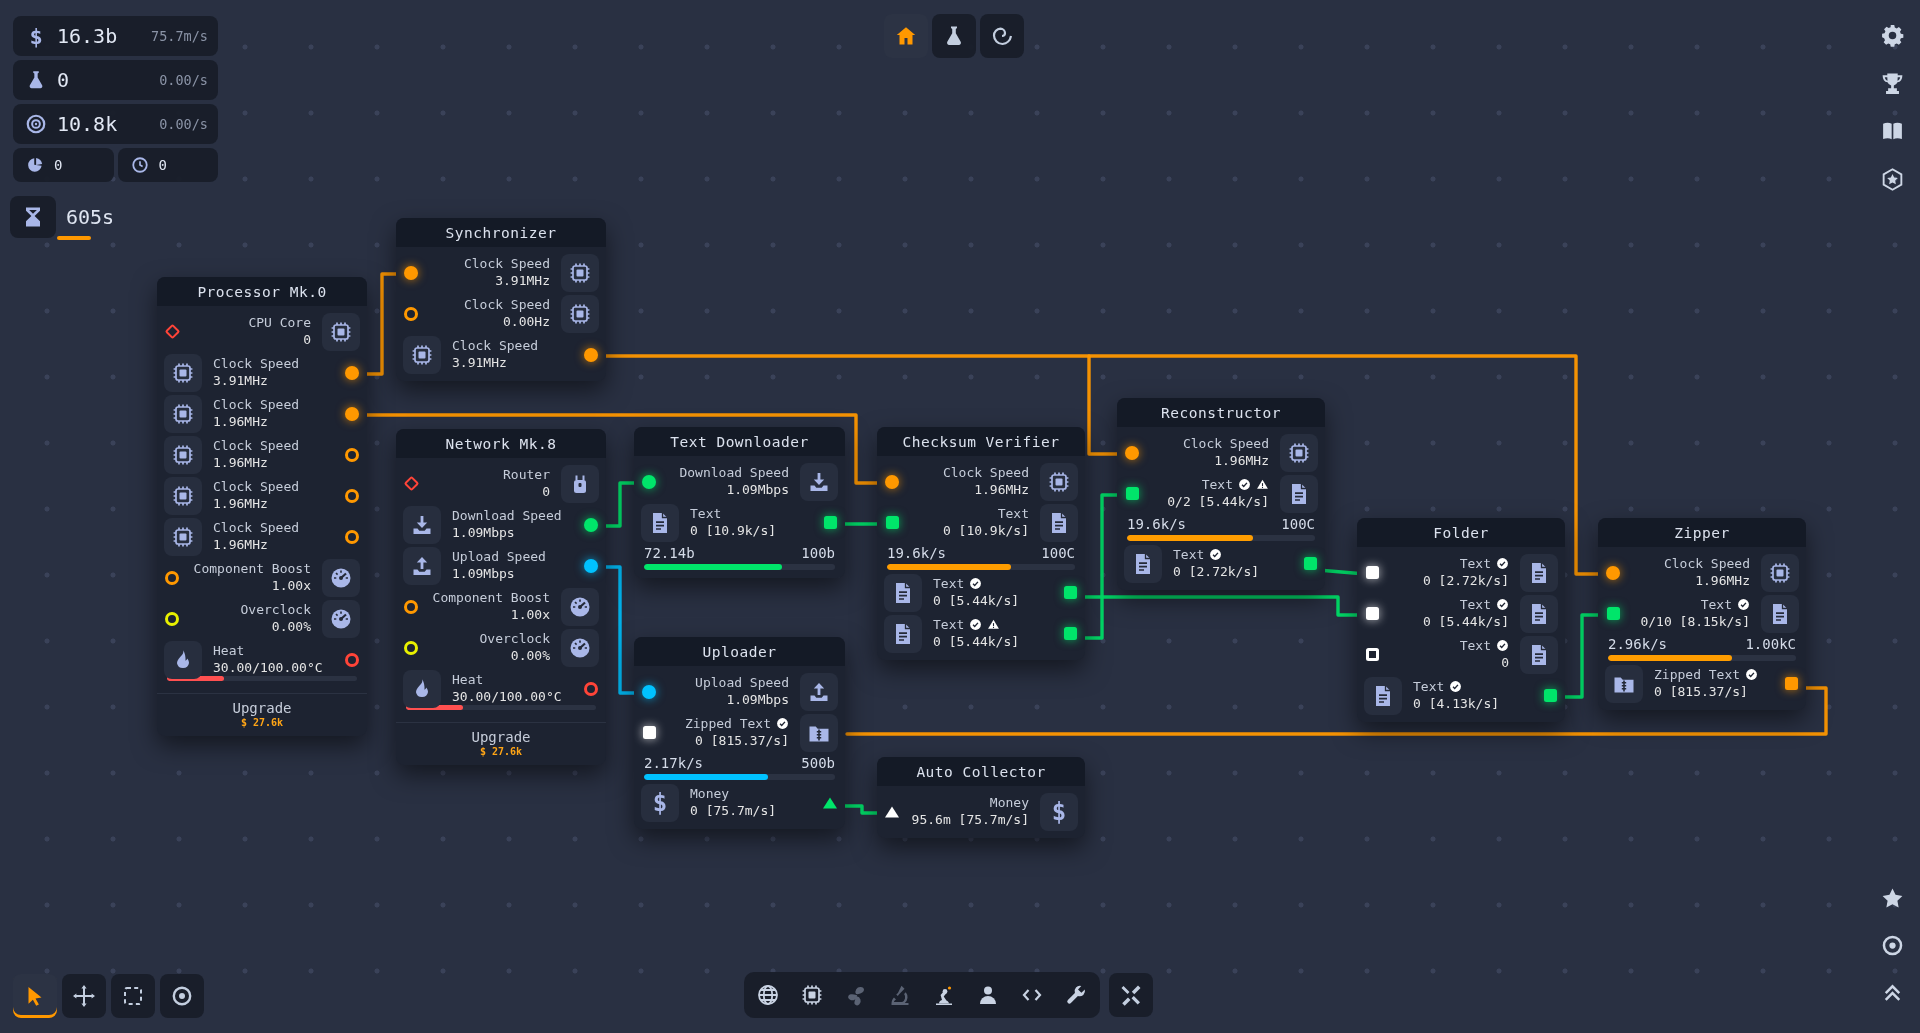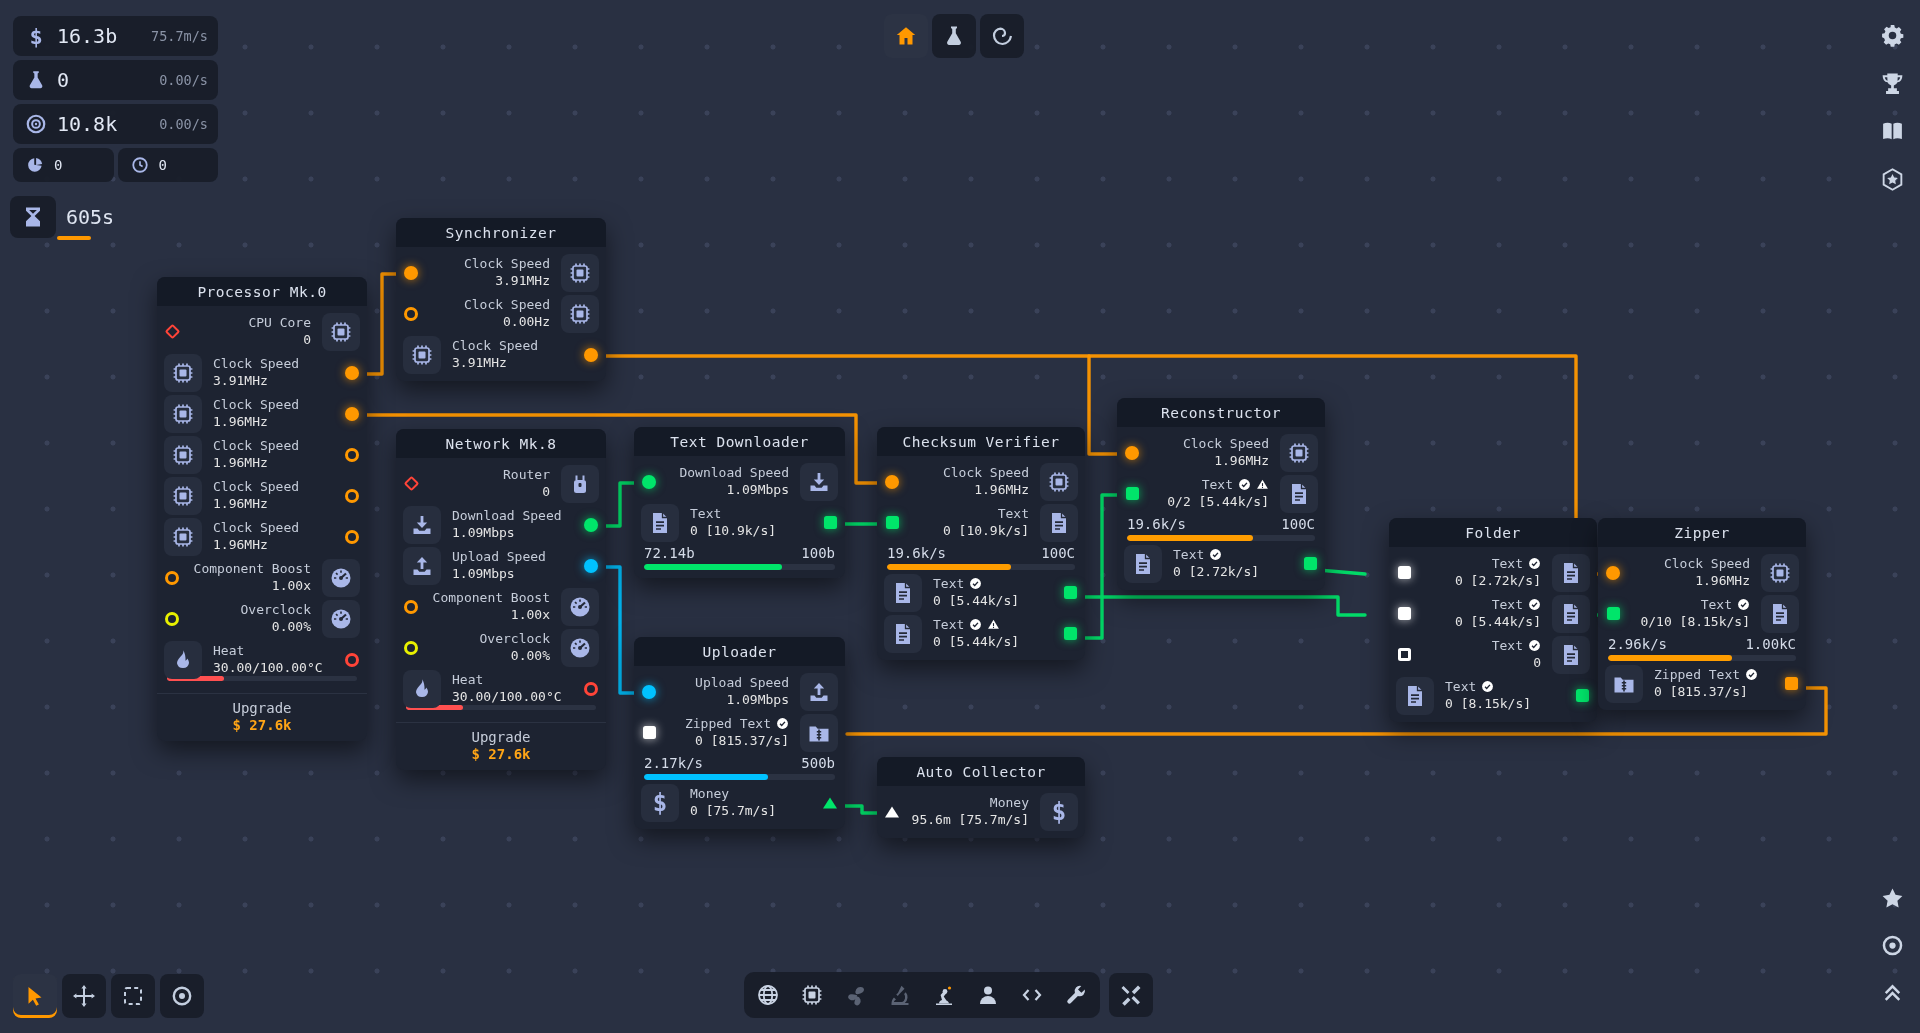--- a/index.html
+++ b/index.html
@@ -29,21 +29,21 @@
   .ptri{width:16px;height:14px;}
   .badge{display:inline-block;width:13px;height:13px;vertical-align:-2px;margin-left:5px;}
   .barrow{padding:0 10px 2px;}
   .barlbl{display:flex;justify-content:space-between;font-size:14px;color:#d5dce9;padding:2px 0 3px;}
   .track{height:6px;background:#2b3242;border-radius:3px;overflow:hidden;}
   .fill{height:100%;border-radius:3px;}
   .heatrow{padding:0 10px 8px;margin-top:-4px;}
   .heatrow .track{height:5px;}
   .upg{border-top:1px solid #2b3242;margin-top:4px;padding:6px 4px 2px;text-align:center;cursor:pointer;}
   .upglbl{font-size:14px;color:#c6cdda;}
-  .upgprice{font-size:14px;font-weight:bold;color:#ffa516;margin-top:1px;}
+  .upgprice{font-size:10px;font-weight:bold;color:#ffa516;margin-top:1px;}
   
   .chrome{position:absolute;z-index:3;}
   #resources{left:13px;top:16px;width:205px;display:flex;flex-direction:column;gap:4px;}
   .resbox{background:rgba(24,29,41,.95);border-radius:8px;height:40px;display:flex;align-items:center;padding:0 10px;}
   .resico{width:26px;display:inline-flex;justify-content:center;color:#a9b7e8;}
   .resico svg{width:22px;height:22px;}
   .resico .glyph{font-size:22px;font-weight:bold;}
   .resval{font-size:20px;color:#e2e8f4;margin-left:8px;}
   .resrate{margin-left:auto;font-size:13.5px;color:#8a93a6;}
   #miniresources{left:13px;top:148px;width:205px;display:flex;gap:4px;}
@@ -693,21 +693,21 @@
                   <path d="M7.5 12.5l3 3 6-6.5" stroke="#1d2331" stroke-width="2.6" fill="none"></path>
                 </svg></div>
               <div class="val">0 [2.72k/s]</div>
             </span>
             <span class="portwrap">
               <span class="ps" style="background:#00e56a;box-shadow:0 0 8px 1px #00e56a88;"></span>
             </span>
           </div>
         </div>
       </div>
-      <div class="node" style="left:1389px;top:518px;width:208px">
+      <div class="node" style="left:1357px;top:518px;width:208px">
         <div class="ntitle">Folder</div>
         <div class="nbody">
           <div class="row">
             <span class="portwrap">
               <span class="ps" style="background:#ffffff;box-shadow:0 0 8px 1px #ffffff88;"></span>
             </span>
             <span class="rowtext tr">
               <div class="lbl">Text<svg class="badge" viewBox="0 0 24 24">
                   <circle cx="12" cy="12" r="10" fill="#fff"></circle>
                   <path d="M7.5 12.5l3 3 6-6.5" stroke="#1d2331" stroke-width="2.6" fill="none"></path>
@@ -766,21 +766,21 @@
                 <path fill="currentColor" d="M5 2h9.5L19 6.5V22H5z"></path>
                 <path d="M14.5 2v4.5H19" fill="none" stroke="#242a38" stroke-width="1.3"></path>
                 <path d="M8 11.2h8M8 14.6h8M8 18h5" stroke="#242a38" stroke-width="1.7" fill="none"></path>
               </svg>
             </span>
             <span class="rowtext ">
               <div class="lbl">Text<svg class="badge" viewBox="0 0 24 24">
                   <circle cx="12" cy="12" r="10" fill="#fff"></circle>
                   <path d="M7.5 12.5l3 3 6-6.5" stroke="#1d2331" stroke-width="2.6" fill="none"></path>
                 </svg></div>
-              <div class="val">0 [8.15k/s]</div>
+              <div class="val">0 [4.13k/s]</div>
             </span>
             <span class="portwrap">
               <span class="ps" style="background:#00e56a;box-shadow:0 0 8px 1px #00e56a88;"></span>
             </span>
           </div>
         </div>
       </div>
       <div class="node" style="left:1598px;top:518px;width:208px">
         <div class="ntitle">Zipper</div>
         <div class="nbody">

